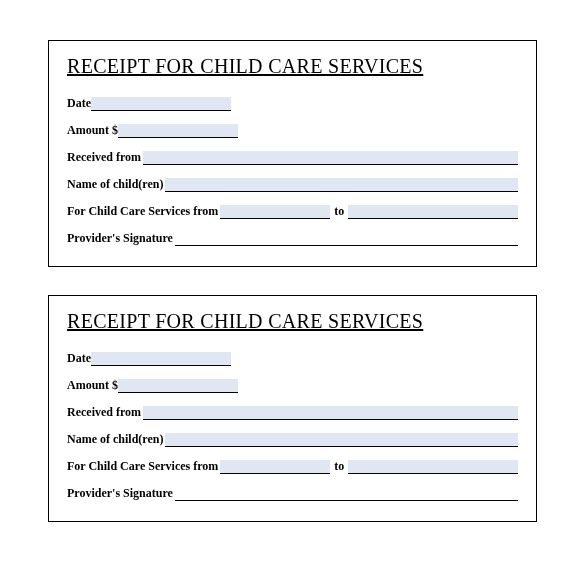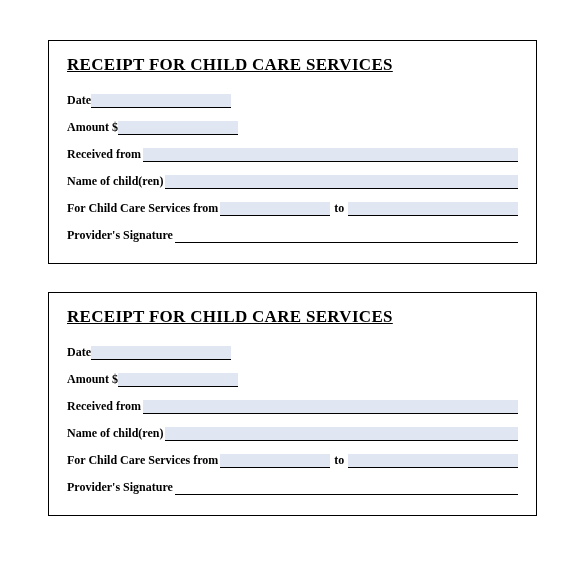--- a/index.html
+++ b/index.html
@@ -9,22 +9,22 @@
     background: #fff;
     font-family: "Times New Roman", Times, serif;
     padding: 40px 48px;
   }
   .receipt {
     border: 1.5px solid #000;
     padding: 14px 18px 20px 18px;
     margin-bottom: 28px;
   }
   .receipt-title {
-    font-weight: bold;
-    font-size: 17px;
+    font-weight: normal;
+    font-size: 20px;
     text-decoration: underline;
     letter-spacing: 0.3px;
     margin-bottom: 18px;
   }
   .row {
     display: flex;
     align-items: flex-end;
     font-size: 12px;
     font-weight: bold;
     margin-bottom: 12px;

